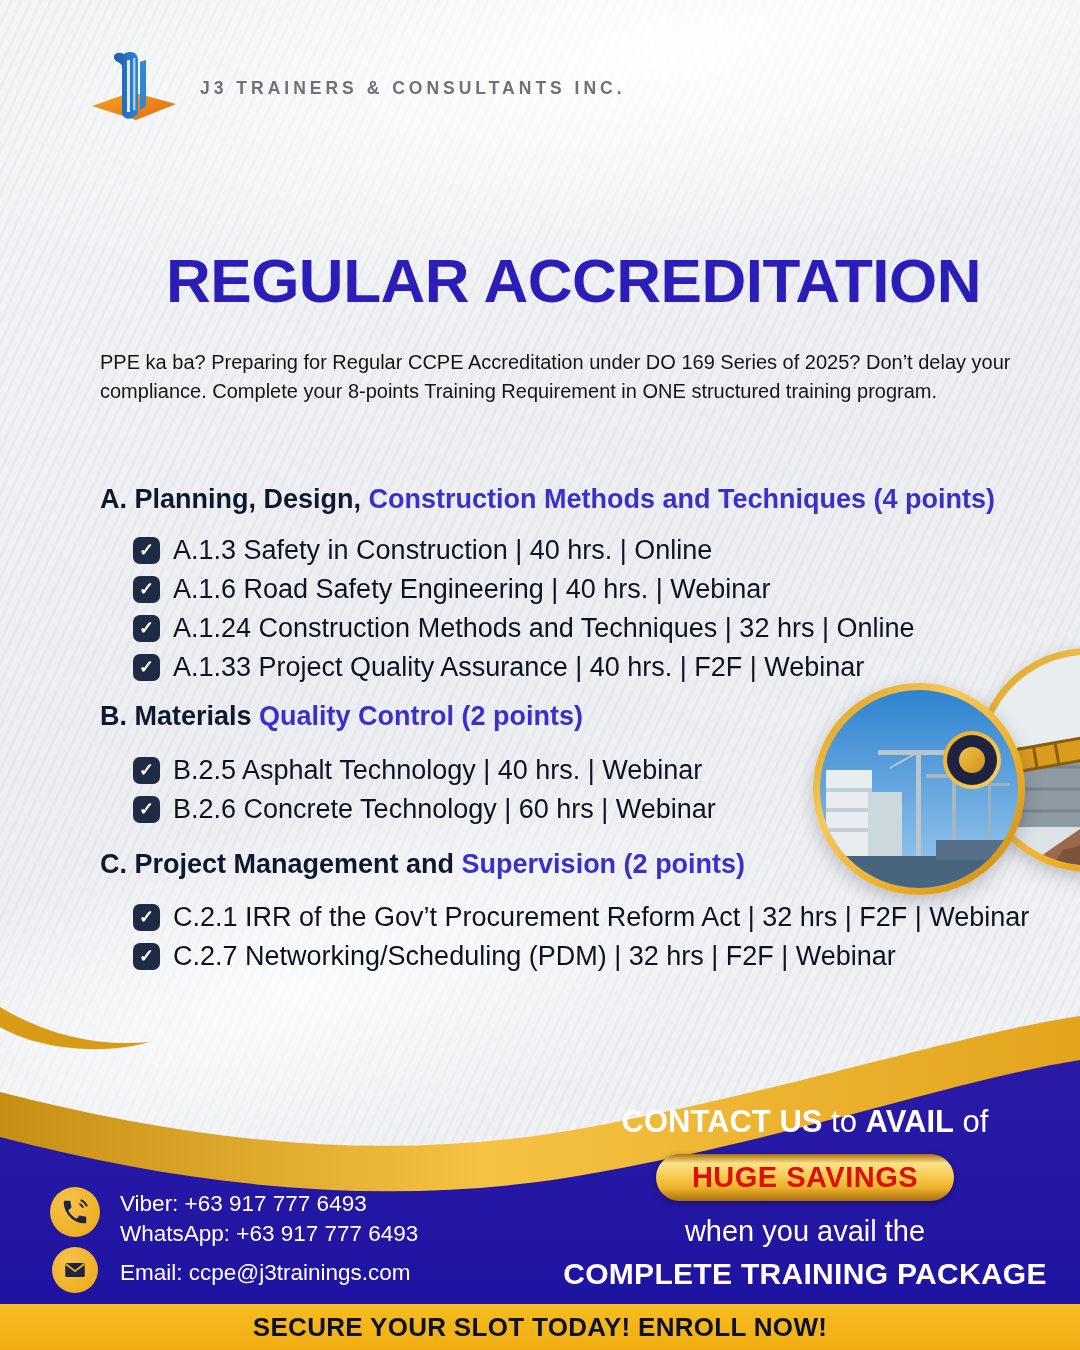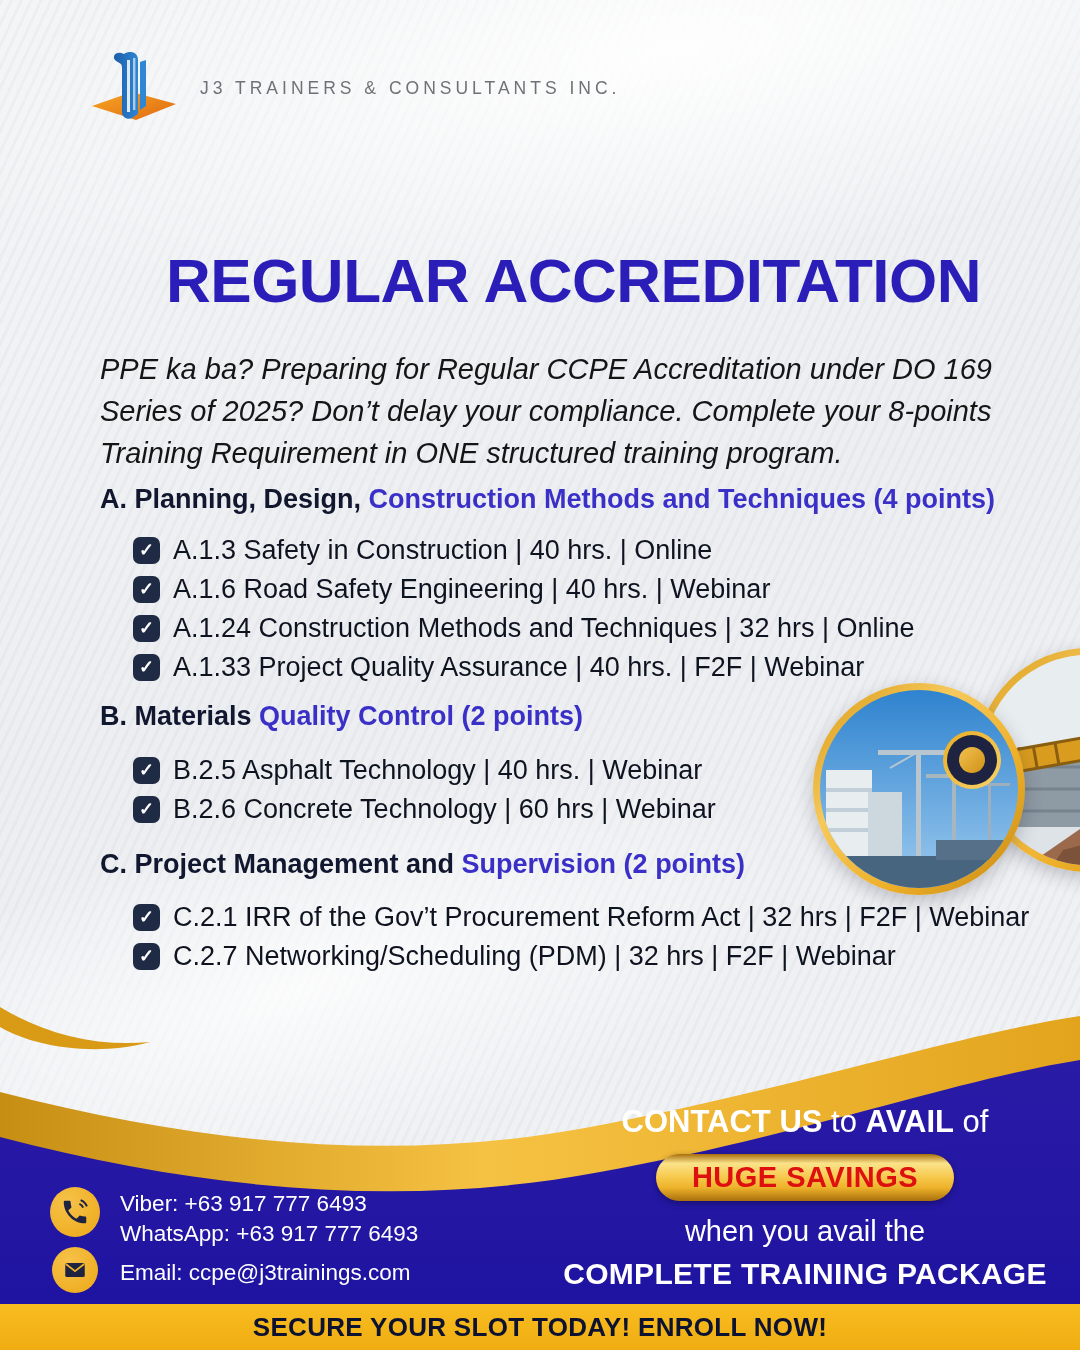--- a/index.html
+++ b/index.html
@@ -16,28 +16,28 @@
     transform:rotate(-9deg);pointer-events:none;
   }
   .swoosh-mid{
     position:absolute;top:780px;left:-300px;width:1200px;height:420px;
     background:radial-gradient(ellipse at center, rgba(255,255,255,0.8) 0%, rgba(255,255,255,0) 60%);
     transform:rotate(-14deg);pointer-events:none;
   }
   
   .logo-row{position:absolute;top:40px;left:86px;display:flex;align-items:center;gap:18px;}
   .logo-mark{width:96px;height:96px;}
-  .brand-name{font-size:17.5px;letter-spacing:4px;color:#6e7277;font-weight:400;}
+  .brand-name{font-size:17.5px;letter-spacing:4px;color:#6e7277;font-weight:700;}
   
   .h1{position:absolute;top:153px;left:0;width:1080px;text-align:center;
       font-size:70px;font-weight:800;letter-spacing:-1px;color:#232c49;line-height:1;}
   .h2{position:absolute;top:250px;left:0;width:1065px;text-align:center;
       font-size:62px;font-weight:800;letter-spacing:-0.5px;color:#2a1db8;line-height:1;margin-left:41px;}
   .intro{position:absolute;top:348px;left:100px;width:915px;
-      font-size:29px;line-height:1.45;color:#151515;font-style:italic;}
+      font-size:20px;line-height:1.45;color:#151515;}
   
   .sec-h{position:absolute;left:100px;font-size:27px;font-weight:700;white-space:nowrap;}
   .sec-h .d{color:#10172e;}
   .sec-h .b{color:#3a30c8;}
   .sec-items{position:absolute;left:133px;}
   .item{display:flex;align-items:center;height:39px;gap:13px;white-space:nowrap;}
   .cb{flex:0 0 auto;width:27px;height:27px;border-radius:7px;background:#1f2a44;
       color:#ffffff;font-size:18px;font-weight:700;line-height:27px;text-align:center;}
   .item-text{font-size:27px;color:#0e1320;}
   

